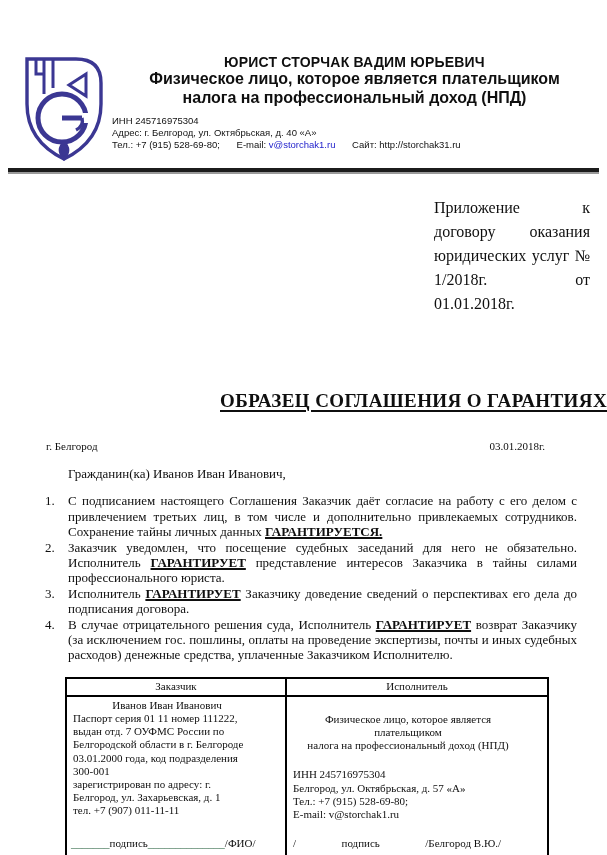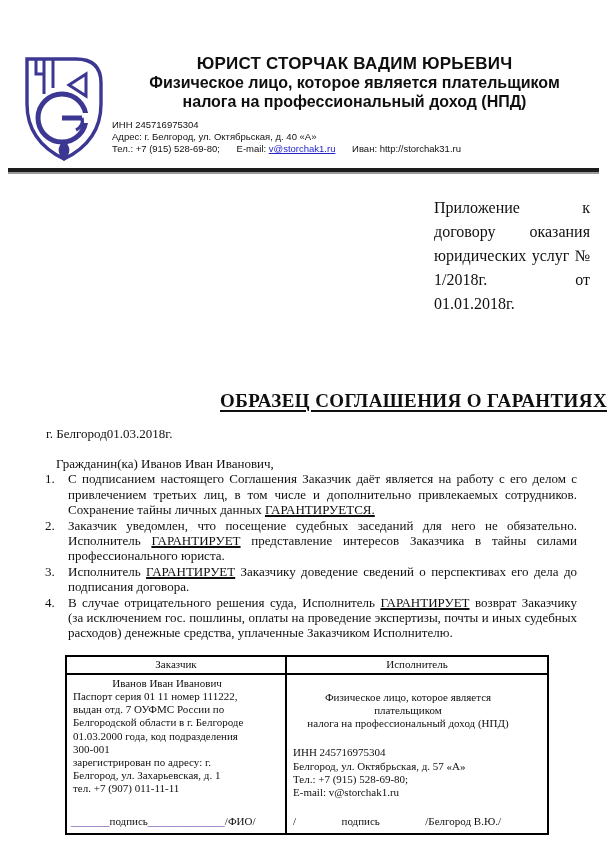--- a/index.html
+++ b/index.html
@@ -9,62 +9,62 @@
     --rule_gray:#9a9a9a;
   }
   *{box-sizing:border-box;margin:0;padding:0}
   html,body{width:607px;height:855px;background:#ffffff;overflow:hidden}
   body{font-family:"Liberation Serif",serif;color:#0f0f0f;position:relative}
 
   
   .letterhead{display:flex;align-items:flex-start;padding:54px 10px 0 20px}
   .logo{width:88px;height:110px;flex:0 0 auto;color:var(--logo_indigo)}
   .lh-text{flex:1;padding-left:4px}
-  .lh-name{font-family:"Liberation Sans",sans-serif;font-weight:bold;font-size:17px;text-align:center;letter-spacing:.2px}
+  .lh-name{font-family:"Liberation Sans",sans-serif;font-weight:bold;font-size:14px;text-align:center;letter-spacing:.2px}
   .lh-sub{font-family:"Liberation Sans",sans-serif;font-weight:bold;font-size:16px;text-align:center;line-height:1.18}
   .lh-contacts{font-family:"Liberation Sans",sans-serif;font-size:9.5px;line-height:1.3;margin-top:7px;color:#111}
   .lh-contacts .gap{display:inline-block;width:14px}
-  .email-link{color:var(--link_blue);text-decoration:underline;cursor:pointer}
+  .email-link{color:var(--link_blue);cursor:pointer}
 
   
   .rule-wrap{margin:4px 8px 0 8px}
   .rule-dark{height:4px;background:var(--rule_dark)}
   .rule-gray{height:2px;background:var(--rule_gray)}
 
   
   .attachment{width:156px;margin:22px 17px 0 auto;font-size:16px;line-height:1.5;text-align:justify}
   .attachment::after{content:"";display:inline-block;width:100%}
 
   
   .doc-title{margin-top:50px;text-align:right;font-size:19px;font-weight:bold;letter-spacing:.4px}
   .doc-title span{text-decoration:underline;text-decoration-thickness:1.5px;text-underline-offset:3px}
 
-  .place-date{display:flex;justify-content:flex-start;margin:14px 30px 0 30px;padding:0 32px 0 16px;font-size:13px}
+  .place-date{display:flex;justify-content:space-between;margin:28px 30px 0 30px;padding:0 32px 0 16px;font-size:11px}
 
   
   .doc-body{margin:14px 30px 0 30px;font-size:13px;line-height:1.185;text-align:justify}
-  .doc-body p{text-indent:26px;margin:0}
+  .doc-body p{text-indent:26px;margin:12px}
   .num-item{position:relative;padding-left:38px;margin:0}
   .num-item .num{position:absolute;left:15px}
-  .guar{font-weight:normal;text-decoration:underline;text-decoration-thickness:1.5px}
+  .guar{font-weight:bold;text-decoration:underline;text-decoration-thickness:1.5px}
 
   
   table.parties{border-collapse:collapse;margin:14px 0 0 65px;width:482px;font-size:11px;line-height:1.2;table-layout:fixed}
   table.parties{border:2px solid #000}
   td.col-l{width:220px;border-right:2px solid #000}
   td.col-r{width:262px}
   tr.hdr td{border-bottom:2px solid #000;text-align:center;padding:1px 4px 2px}
   tr.content td{vertical-align:top;padding:2px 24px 0 6px}
   .cust-name{text-align:center}
   .pre-lines{white-space:pre-line}
   .exec-status{text-align:center;margin-top:14px}
   .exec-lines{margin-top:16px;white-space:pre-line}
   tr.sig td{vertical-align:bottom;padding:16px 4px 5px 4px}
   .sig-row{display:flex;align-items:baseline;white-space:nowrap}
-  .uline{color:#4c1d95;letter-spacing:0}
+  .uline{color:#14532d;letter-spacing:0}
   .sig-right{justify-content:space-between;padding:0 42px 0 2px}
 </style>
 </head>
 <body>
 
 <div class="page">
 
   <div class="letterhead">
     <svg class="logo" viewBox="0 0 88 110" width="88" height="110" aria-hidden="true">
       <g fill="none" stroke="currentColor">
@@ -83,48 +83,48 @@
       <div class="lh-name">ЮРИСТ СТОРЧАК ВАДИМ ЮРЬЕВИЧ</div>
       <div class="lh-sub">Физическое лицо, которое является плательщиком</div>
       <div class="lh-sub">налога на профессиональный доход (НПД)</div>
       <div class="lh-contacts">
         <div>ИНН 245716975304</div>
         <div>Адрес: г. Белгород, ул. Октябрьская, д. 40 «А»</div>
         <div>
           <span>Тел.: +7 (915) 528-69-80;</span><span class="gap"></span>
           <span>E-mail:</span>
           <a class="email-link">v@storchak1.ru</a><span class="gap"></span>
-          <span>Иван: http://storchak31.ru</span>
+          <span>Сайт: http://storchak31.ru</span>
         </div>
       </div>
     </div>
   </div>
 
   <div class="rule-wrap">
     <div class="rule-dark"></div>
     <div class="rule-gray"></div>
   </div>
 
   <div class="attachment">Приложение к договору оказания юридических услуг № 1/2018г. от 01.01.2018г.</div>
 
   <div class="doc-title">
     <span>ОБРАЗЕЦ СОГЛАШЕНИЯ О ГАРАНТИЯХ</span>
   </div>
 
   <div class="place-date">
     <span>г. Белгород</span>
-    <span>01.03.2018г.</span>
+    <span>03.01.2018г.</span>
   </div>
 
   <div class="doc-body">
     <p>Гражданин(ка) Иванов Иван Иванович,</p>
 
     <div class="num-item">
       <span class="num">1.</span>
-      <span><span>С подписанием настоящего Соглашения Заказчик даёт является на работу с его делом с привлечением третьих лиц, в том числе и дополнительно привлекаемых сотрудников. Сохранение тайны личных данных </span><span class="guar">ГАРАНТИРУЕТСЯ.</span></span>
+      <span><span>С подписанием настоящего Соглашения Заказчик даёт согласие на работу с его делом с привлечением третьих лиц, в том числе и дополнительно привлекаемых сотрудников. Сохранение тайны личных данных </span><span class="guar">ГАРАНТИРУЕТСЯ.</span></span>
     </div>
     <div class="num-item">
       <span class="num">2.</span>
       <span><span>Заказчик уведомлен, что посещение судебных заседаний для него не обязательно. Исполнитель </span><span class="guar">ГАРАНТИРУЕТ</span><span> представление интересов Заказчика в тайны силами профессионального юриста.</span></span>
     </div>
     <div class="num-item">
       <span class="num">3.</span>
       <span><span>Исполнитель </span><span class="guar">ГАРАНТИРУЕТ</span><span> Заказчику доведение сведений о перспективах его дела до подписания договора.</span></span>
     </div>
     <div class="num-item">
@@ -138,21 +138,21 @@
         <tr class="hdr">
       <td class="col-l">Заказчик</td>
       <td class="col-r">Исполнитель</td>
     </tr>
     <tr class="content">
       <td class="col-l">
         <div class="cust-name">Иванов Иван Иванович</div>
         <div class="pre-lines">Паспорт серия 01 11 номер 111222,
 выдан отд. 7 ОУФМС России по
 Белгородской области в г. Белгороде
-01.03.2000 года, код подразделения
+03.01.2000 года, код подразделения
 300-001
 зарегистрирован по адресу: г.
 Белгород, ул. Захарьевская, д. 1
 тел. +7 (907) 011-11-11</div>
       </td>
       <td class="col-r">
         <div class="exec-status">
           <div>Физическое лицо, которое является плательщиком</div>
           <div>налога на профессиональный доход (НПД)</div>
         </div>

